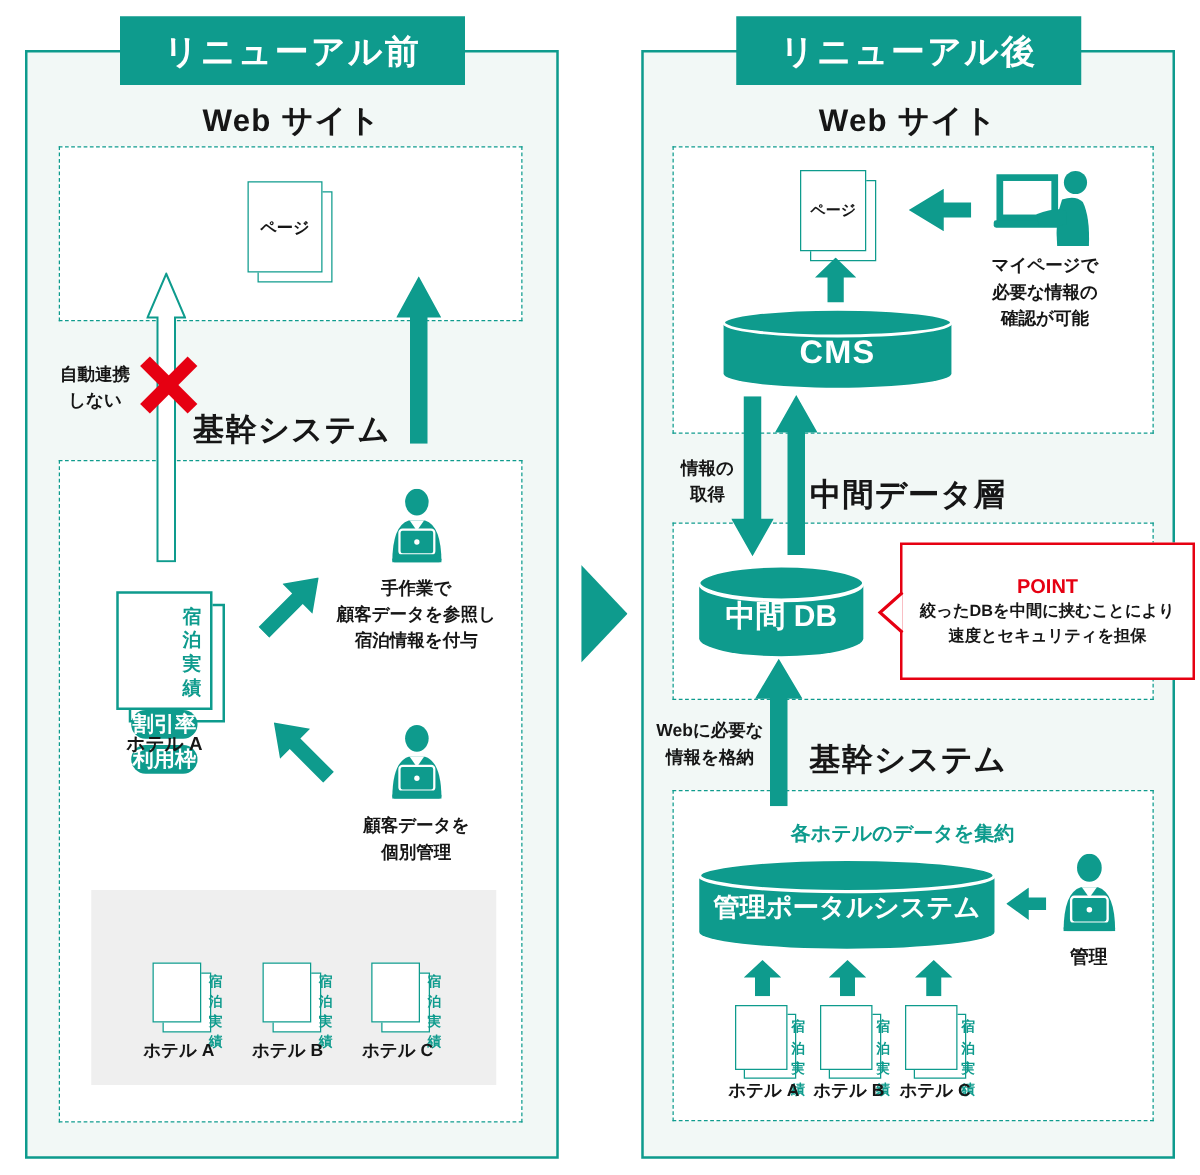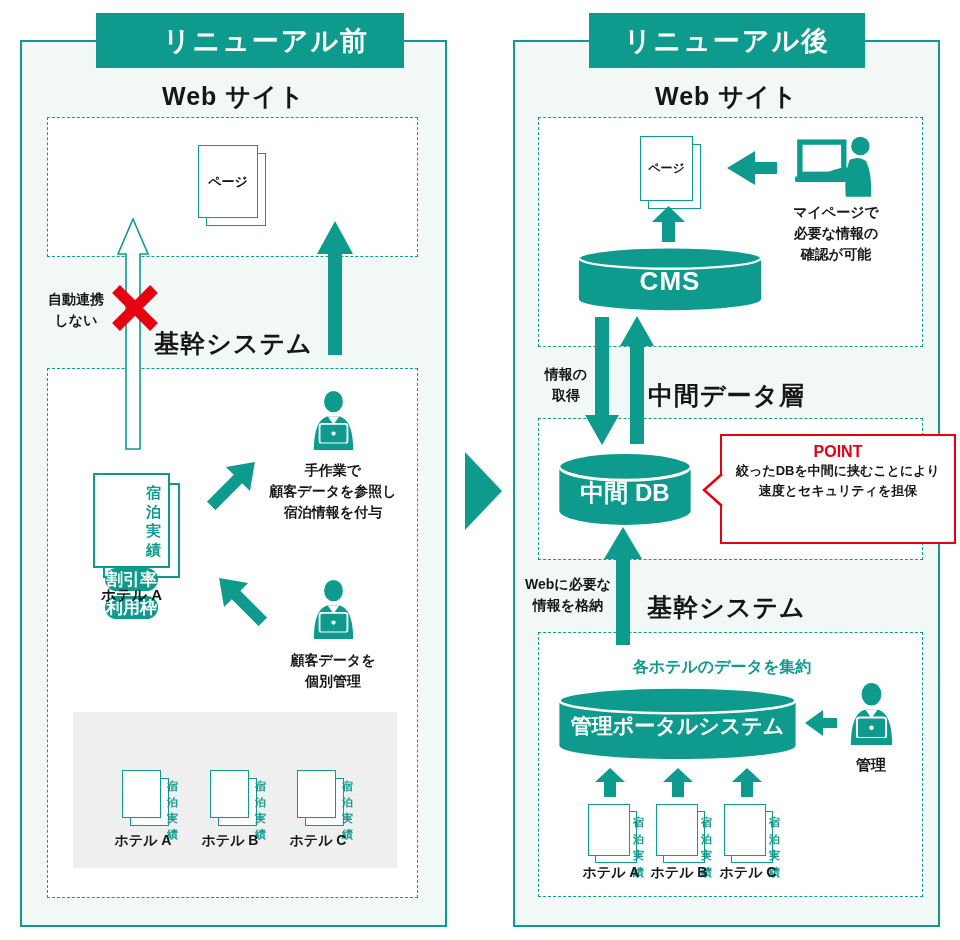--- a/index.html
+++ b/index.html
@@ -37,21 +37,21 @@
   .bubble{background:#fff;border:2px solid var(--red);box-sizing:border-box;z-index:5;}
   .bubble-title{color:var(--red);font-weight:bold;font-size:16px;text-align:center;}
   .bubble-line{color:var(--ink);font-weight:bold;font-size:13px;text-align:center;line-height:20px;}
 </style>
 </head>
 <body>
 
 <div class="canvas">
 
   <div class="abs panel" style="left:20px;top:40px;width:427px;height:887px;"></div>
-  <div class="abs ptitle" style="left:96px;top:13px;width:276px;height:55px;padding-left:32px;">
+  <div class="abs ptitle" style="left:96px;top:13px;width:276px;height:55px;">
     <span>リニューアル前</span>
   </div>
 
   <div class="abs h1" style="left:20px;top:80px;width:427px;">Web サイト</div>
 
   <div class="abs dashed" style="left:47px;top:117px;width:371px;height:140px;"></div>
 
   <div class="abs z2" style="left:198px;top:145px;width:68px;height:81px;">
     <div class="doc back" style="left:8px;top:8px;width:60px;height:73px;"></div>
     <div class="doc front" style="left:0;top:0;width:60px;height:73px;display:flex;align-items:center;justify-content:center;">
@@ -225,21 +225,21 @@
 
   <div class="abs dashed" style="left:538px;top:418px;width:385px;height:142px;"></div>
 
   <svg class="abs z2" style="left:558px;top:451px;" width="134" height="76" viewBox="0 0 200 74" preserveAspectRatio="none">
     <path class="f-teal" d="M2 15 L2 58 A98 14 0 0 0 198 58 L198 15 Z"></path>
     <ellipse class="f-teal s-white" cx="100" cy="15" rx="98" ry="13.5" stroke-width="3"></ellipse>
   </svg>
   <div class="abs cyl-label" style="left:558px;top:477px;width:134px;font-size:24px;">中間 DB</div>
 
   <div class="abs bubble" style="left:720px;top:434px;width:236px;height:110px;">
-    <div class="bubble-title" style="margin-top:7px;">POINT</div>
+    <div class="bubble-title" style="margin-top:25px;">POINT</div>
     <div class="bubble-line">絞ったDBを中間に挟むことにより</div>
     <div class="bubble-line">速度とセキュリティを担保</div>
   </div>
   <svg class="abs" style="left:701px;top:472px;z-index:6;" width="22" height="36" viewBox="0 0 22 36">
     <path class="f-white s-red" d="M21 2 L3 18 L21 34" stroke-width="2.5"></path>
   </svg>
 
   <svg class="abs z2" style="left:604px;top:527px;" width="38" height="118" viewBox="0 0 38 118">
     <polygon class="f-teal" points="19,0 38,32 26,32 26,118 12,118 12,32 0,32"></polygon>
   </svg>

